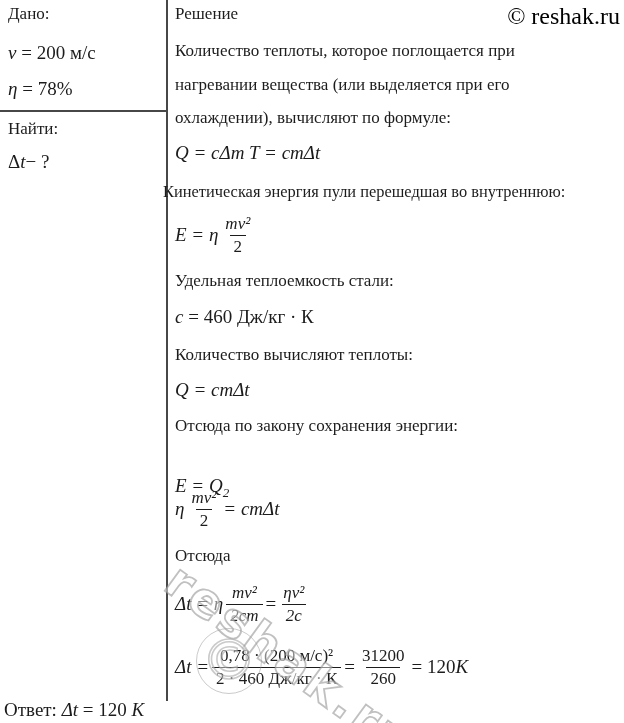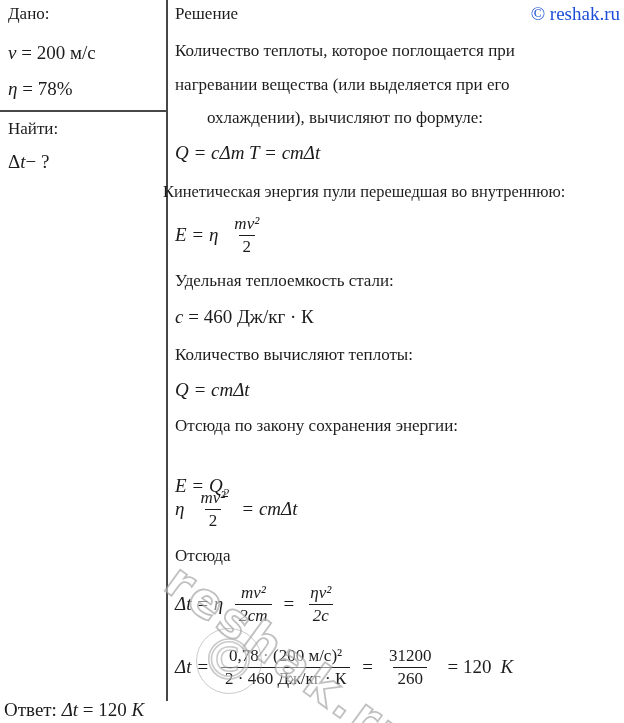--- a/index.html
+++ b/index.html
@@ -9,32 +9,32 @@
     font-family:"Liberation Serif","DejaVu Serif",serif; color:#1c1c1c;
     overflow:hidden;
   }
   .abs { position:absolute; }
   .txt { font-size:17px; line-height:1.2; }
   .small-txt { font-size:16.4px; }
   .formula { font-size:19px; }
   .mi { font-style:italic; }
   .mu { font-style:normal; }
   .copyright {
-    position:absolute; top:3px; right:4px; font-size:19px; color:#1d4ed8;
+    position:absolute; top:3px; right:4px; font-size:24px; color:#000000;
     font-family:"Liberation Serif",serif;
   }
   .divider-v {
     position:absolute; left:166px; top:0; width:2px; height:701px;
     background:#474747;
   }
   .divider-h {
     position:absolute; left:0; top:110px; width:167px; height:2px;
     background:#474747;
   }
-  .fline { display:flex; align-items:center;gap:9px; }
+  .fline { display:flex; align-items:center; }
   .frac {
     display:inline-flex; flex-direction:column; align-items:center;
     font-size:17px; line-height:1.15; margin:0 3px; vertical-align:middle;
   }
   .frac .den { border-top:1.6px solid #1c1c1c; padding:1px 4px 0 4px; }
   .frac .num { padding:0 4px 1px 4px; }
   sub.f5sub { font-size:13px; font-style:italic; }
   .answer { font-size:19px;text-align:center; }
   
   .wm-text {
@@ -79,21 +79,21 @@
   <div>
     <div class="abs txt" style="left:8px; top:119px;">Найти:</div>
     <div class="abs formula" style="left:8px; top:151px;"><span class="mu">Δ</span><span class="mi">t</span><span class="mu">− ?</span></div>
   </div>
 
   <div>
     <div class="abs txt" style="left:175px; top:4px;">Решение</div>
 
     <div class="abs txt" style="left:175px; top:41px;">Количество теплоты, которое поглощается при</div>
     <div class="abs txt" style="left:175px; top:75px;">нагревании вещества (или выделяется при его</div>
-    <div class="abs txt" style="left:175px; top:108px;margin-left:32px;">охлаждении), вычисляют по формуле:</div>
+    <div class="abs txt" style="left:175px; top:108px;">охлаждении), вычисляют по формуле:</div>
 
     <div class="abs formula mi" style="left:175px; top:142px;">Q = cΔm T = cmΔt</div>
 
     <div class="abs txt small-txt" style="left:163px; top:182px;">Кинетическая энергия пули перешедшая во внутреннюю:</div>
 
     <div class="abs formula fline" style="left:175px; top:209px; height:52px;">
       <span class="mi">E = η</span>
       <span class="frac">
           <span class="num mi">mv²</span>
           <span class="den mu">2</span>

